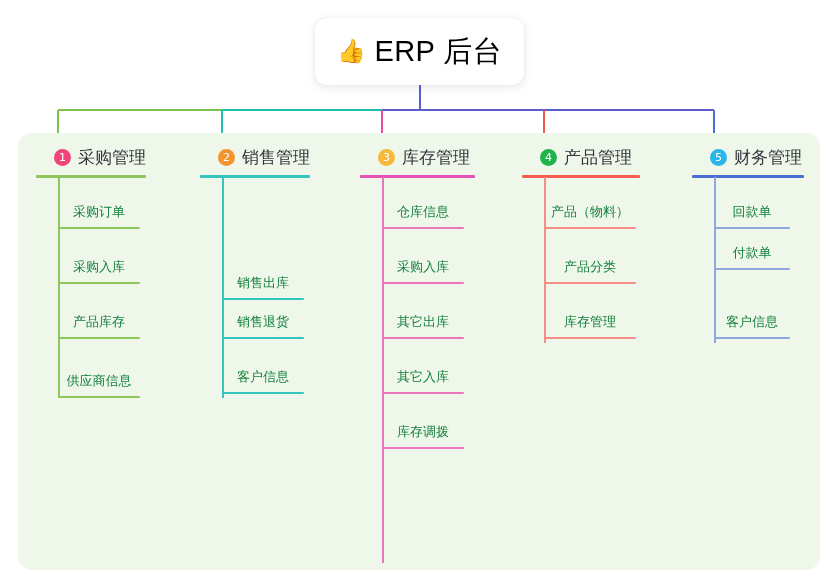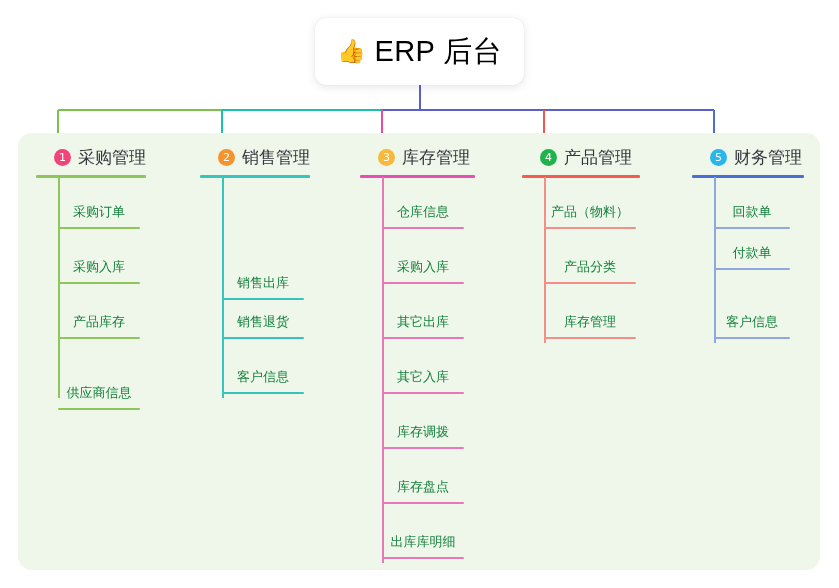--- a/index.html
+++ b/index.html
@@ -186,21 +186,21 @@
             <div class="leaf-rule" style="background: rgb(141, 199, 92);"></div>
           </div>
           <div class="leaf" style="width: 82px; top: 51px;">
             <div class="leaf-text">采购入库</div>
             <div class="leaf-rule" style="background: rgb(141, 199, 92);"></div>
           </div>
           <div class="leaf" style="width: 82px; top: 106px;">
             <div class="leaf-text">产品库存</div>
             <div class="leaf-rule" style="background: rgb(141, 199, 92);"></div>
           </div>
-          <div class="leaf" style="width: 82px; top: 177px;">
+          <div class="leaf" style="width: 82px; top: 165px;">
             <div class="leaf-text">供应商信息</div>
             <div class="leaf-rule" style="background: rgb(141, 199, 92);"></div>
           </div>
         </div>
       </div>
       <div class="column" style="left: 200px; width: 160px;">
         <div class="col-header">
           <span class="col-badge" style="background: rgb(245, 147, 47);">2</span>
           <span class="col-title">销售管理</span>
         </div>
@@ -242,28 +242,20 @@
             <div class="leaf-rule" style="background: rgb(233, 120, 184);"></div>
           </div>
           <div class="leaf" style="width: 82px; top: 216px;">
             <div class="leaf-text">库存调拨</div>
             <div class="leaf-rule" style="background: rgb(233, 120, 184);"></div>
           </div>
           <div class="leaf" style="width: 82px; top: 161px;">
             <div class="leaf-text">其它入库</div>
             <div class="leaf-rule" style="background: rgb(233, 120, 184);"></div>
           </div>
-          <div class="leaf" style="width: 82px; top: 271px;">
-            <div class="leaf-text">库存盘点</div>
-            <div class="leaf-rule" style="background: rgb(233, 120, 184);"></div>
-          </div>
-          <div class="leaf" style="width: 82px; top: 326px;">
-            <div class="leaf-text">出库库明细</div>
-            <div class="leaf-rule" style="background: rgb(233, 120, 184);"></div>
-          </div>
         </div>
       </div>
       <div class="column" style="left: 522px; width: 160px;">
         <div class="col-header">
           <span class="col-badge" style="background: rgb(34, 178, 76);">4</span>
           <span class="col-title">产品管理</span>
         </div>
         <div class="col-rule" style="background: rgb(245, 92, 78); width: 118px; margin-left: 0px;"></div>
         <div class="leaf-list" style="height: 165px;">
           <div class="leaf-spine" style="background: rgb(245, 142, 134); top: -1px; height: 166px;"></div>

